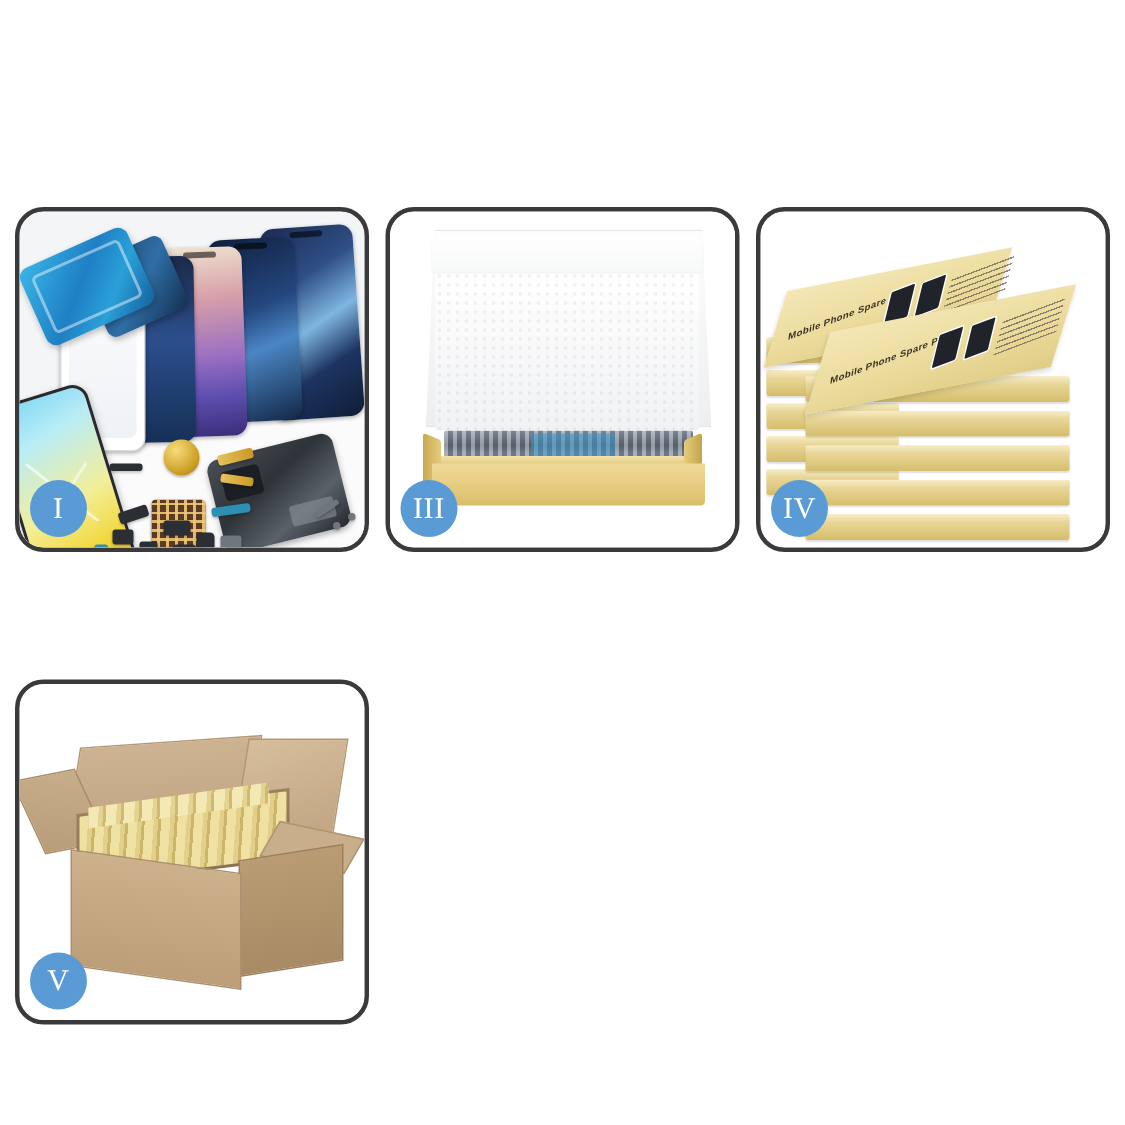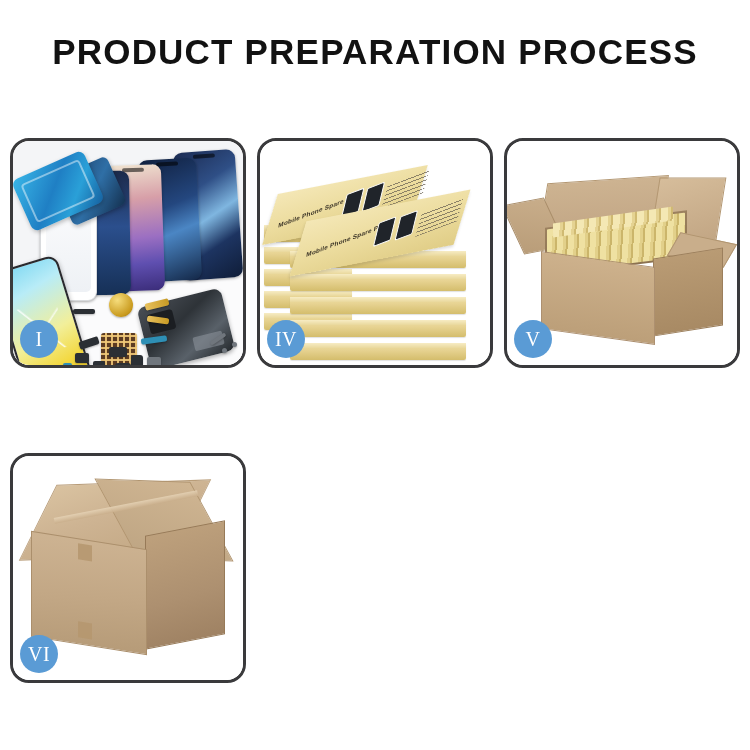--- a/index.html
+++ b/index.html
@@ -388,21 +388,20 @@
   }
   .p6-tape {
     position:absolute; left:46px; width:14px; height:16px;
     background:#b5976f; opacity:.85;
   }
 </style>
 </head>
 <body>
 
 <div class="header">
-  <h1 class="title">PRODUCT PREPARATION PROCESS</h1>
 </div>
 
 <div class="grid">
 
   <div class="panel">
     <div class="panel-stage">
       <div class="p1-bg"></div>
 
       <div class="scr s5">
           <span class="notch"></span>
@@ -440,20 +439,34 @@
       <span class="prt teal" style="left:50px; top:222px; width:9px;  height:14px; border-radius:2px;"></span>
       <span class="prt" style="left:102px; top:222px; width:16px; height:12px; border-radius:3px 3px 6px 6px;"></span>
       <span class="prt grey" style="right:16px;top:196px; width:18px; height:4px; transform:rotate(-34deg);"></span>
       <span class="prt grey" style="right:6px; bottom:18px; width:5px; height:5px; border-radius:50%;"></span>
       <span class="prt grey" style="right:16px;bottom:12px; width:5px; height:5px; border-radius:50%;"></span>
     </div>
     <div class="badge">I</div>
   </div>
 
 
+  <div class="panel">
+    <div class="panel-stage">
+      <div class="p3-bg"></div>
+      <div class="p3-lid-back"></div>
+      <div class="p3-foam"></div>
+      <div class="p3-foam-lip"></div>
+      <div class="p3-inner"></div>
+      <div class="p3-rim"></div>
+      <div class="p3-side-l"></div>
+      <div class="p3-side-r"></div>
+      <div class="p3-front"></div>
+    </div>
+    <div class="badge">III</div>
+  </div>
 
   <div class="panel">
     <div class="panel-stage">
       <div class="p4-bg"></div>
 
       <div class="stk" style="left:4px;  top:84px;  width:88px;"></div>
       <div class="stk" style="left:4px;  top:106px; width:88px;"></div>
       <div class="stk" style="left:4px;  top:128px; width:88px;"></div>
       <div class="stk" style="left:4px;  top:150px; width:88px;"></div>
       <div class="stk" style="left:4px;  top:172px; width:88px;"></div>
@@ -490,28 +503,14 @@
       <div class="p5-inner"></div>
       <div class="p5-goods"></div>
       <div class="p5-goods2"></div>
       <div class="p5-flap-front"></div>
       <div class="p5-bodyR"></div>
       <div class="p5-body"></div>
     </div>
     <div class="badge">V</div>
   </div>
 
-  <div class="panel">
-    <div class="panel-stage">
-      <div class="p6-bg"></div>
-      <div class="p6-top"></div>
-      <div class="p6-top2"></div>
-      <div class="p6-seam"></div>
-      <div class="p6-right"></div>
-      <div class="p6-front">
-        <span class="p6-tape" style="top:4px;"></span>
-        <span class="p6-tape" style="top:82px;"></span>
-      </div>
-    </div>
-    <div class="badge">VI</div>
-  </div>
 
 </div>
 
 </body></html>

